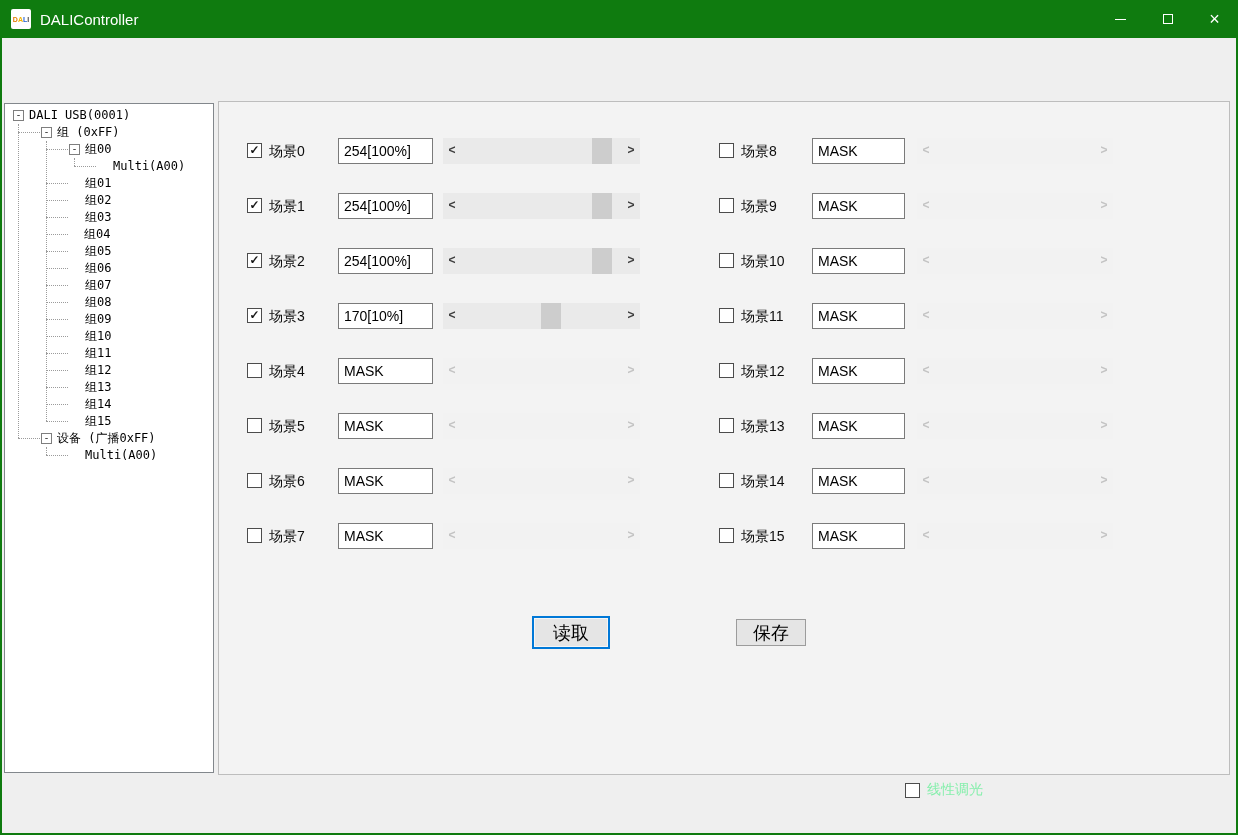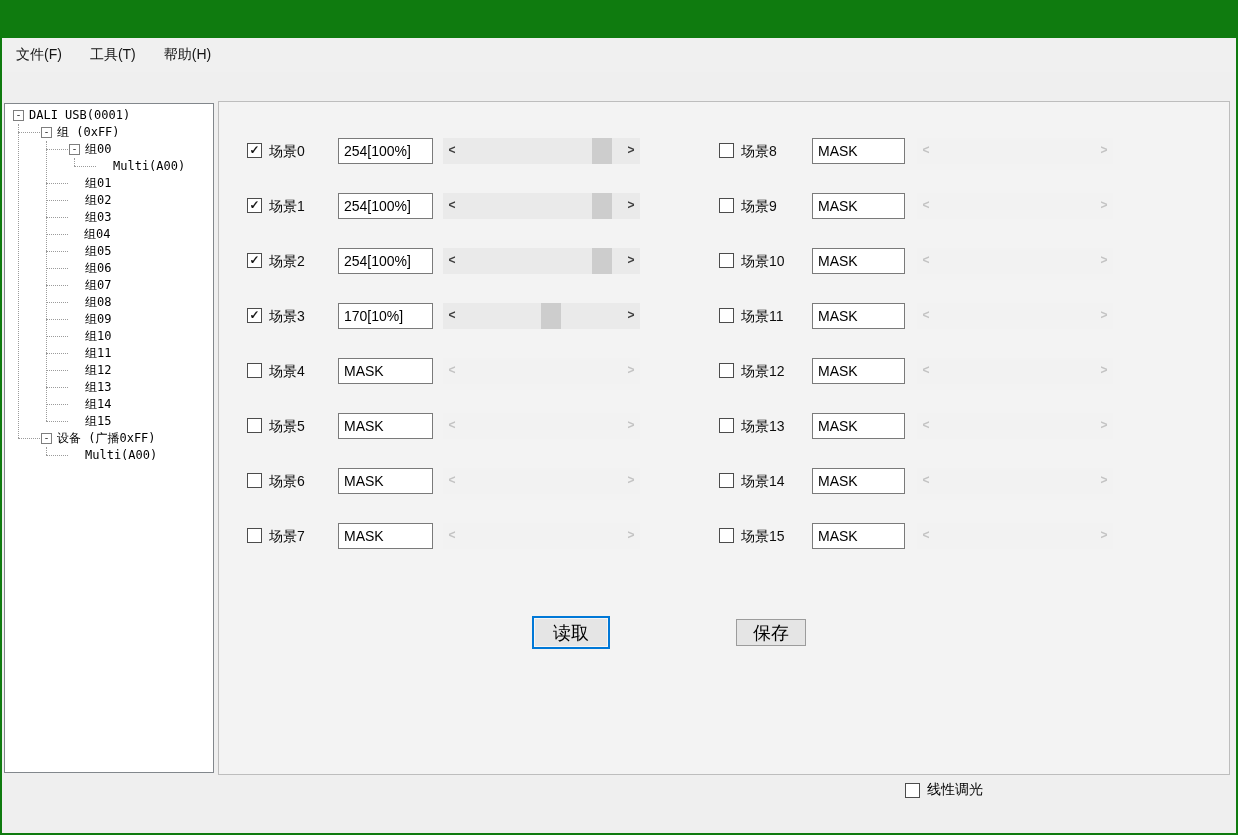--- a/index.html
+++ b/index.html
@@ -55,39 +55,54 @@
   .sbar.dis{ background:#f2f2f2; }
   .sbar.dis .arr{ color:#c3c3c3; }
 
   
   .btn{ position:absolute; font-size:18px; color:#000; display:flex; align-items:center; justify-content:center; z-index:2; }
   .btn-read{ left:532px; top:616px; width:78px; height:33px; background:#e5e5e5; border:2px solid #0078d7; box-shadow:inset 0 0 0 1px #f5f5f5; }
   .btn-save{ left:736px; top:619px; width:70px; height:27px; background:#e5e5e5; border:1px solid #9c9c9c; }
 
   
   .footer-cb{ position:absolute; left:905px; top:783px; }
-  .footer-label{ position:absolute; left:927px; top:781px; font-size:14px; color:#000000; }
+  .footer-label{ position:absolute; left:927px; top:781px; font-size:14px; color:#86efac; }
   .statusbar{ position:absolute; left:2px; top:806px; width:1234px; height:27px; background:#f0f0f0; border-top:1px solid #d0d0d0; font-size:13px; color:#111; }
   .statusbar span{ position:absolute; top:0; line-height:26px; white-space:nowrap; }
   .st-1{ left:8px; } .st-2{ left:160px; } .st-3{ left:265px; }
   .grip{ position:absolute; right:7px; bottom:6px; width:12px; height:12px; }
   .grip i{ position:absolute; width:2px; height:2px; background:#9a9a9a; }
 </style>
 </head>
 <body>
 
 <div class="window">
   <div class="client"></div>
 
-
-  <div class="menubar">
-    <span class="menu-item">文件(F)</span>
-    <span class="menu-item">工具(T)</span>
-    <span class="menu-item">帮助(H)</span>
+  <div class="titlebar">
+    <div class="app-icon" id="appicon">
+        <b>D</b>
+        <b>A</b>
+        <b>L</b>
+        <b>I</b>
+      </div>
+    <span class="win-title">DALIController</span>
+    <div class="win-btns">
+      <div class="win-btn">
+          <span class="glyph-min"></span>
+        </div>
+      <div class="win-btn">
+          <span class="glyph-max"></span>
+        </div>
+      <div class="win-btn">
+          <span class="glyph-close">×</span>
+        </div>
+    </div>
   </div>
+
 
   <div class="tree" id="tree">
       <div class="conn-v" style="left: 13px; top: 20px; height: 314px;"></div>
       <div class="conn-v" style="left: 41px; top: 37px; height: 280px;"></div>
       <div class="conn-v" style="left: 69px; top: 54px; height: 8px;"></div>
       <div class="conn-v" style="left: 41px; top: 343px; height: 8px;"></div>
       <div class="tree-row" style="top: 3px;">
         <span class="exp-box" style="left: 8px;">-</span>
         <span class="tree-label" style="left: 24px;">DALI USB(0001)</span>
       </div>

